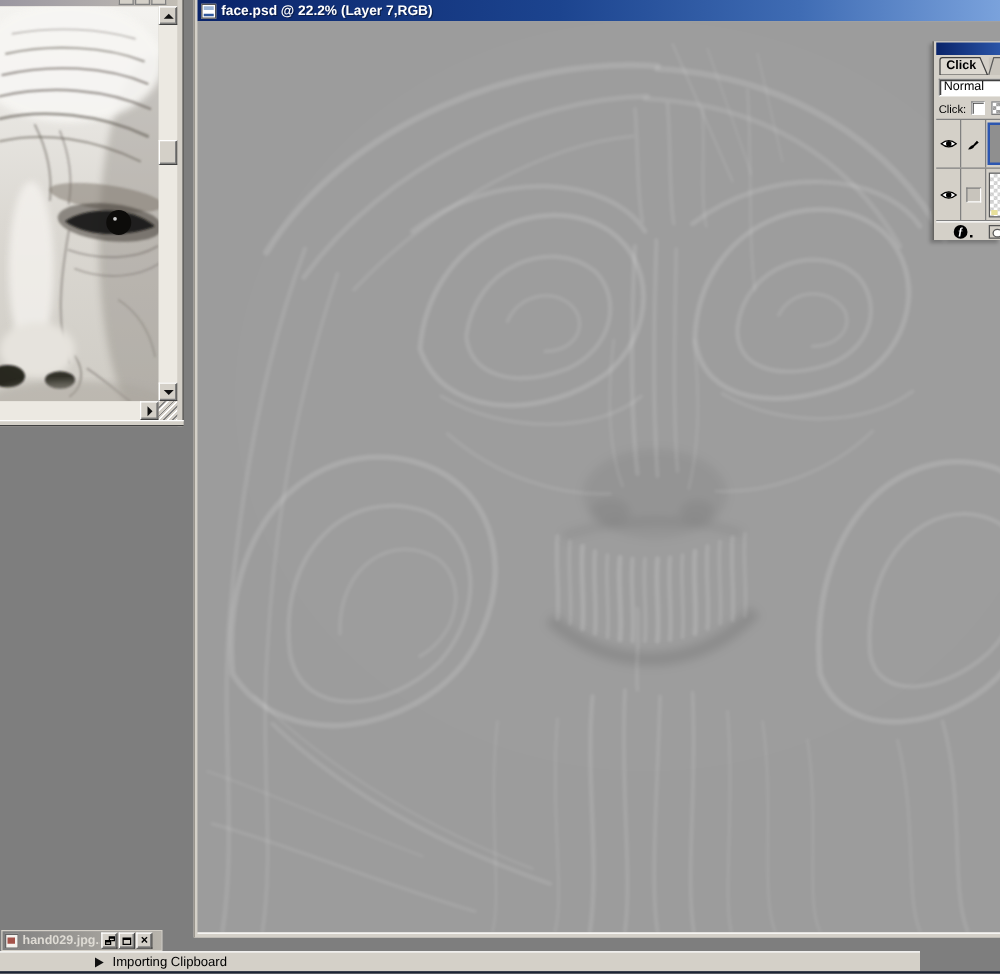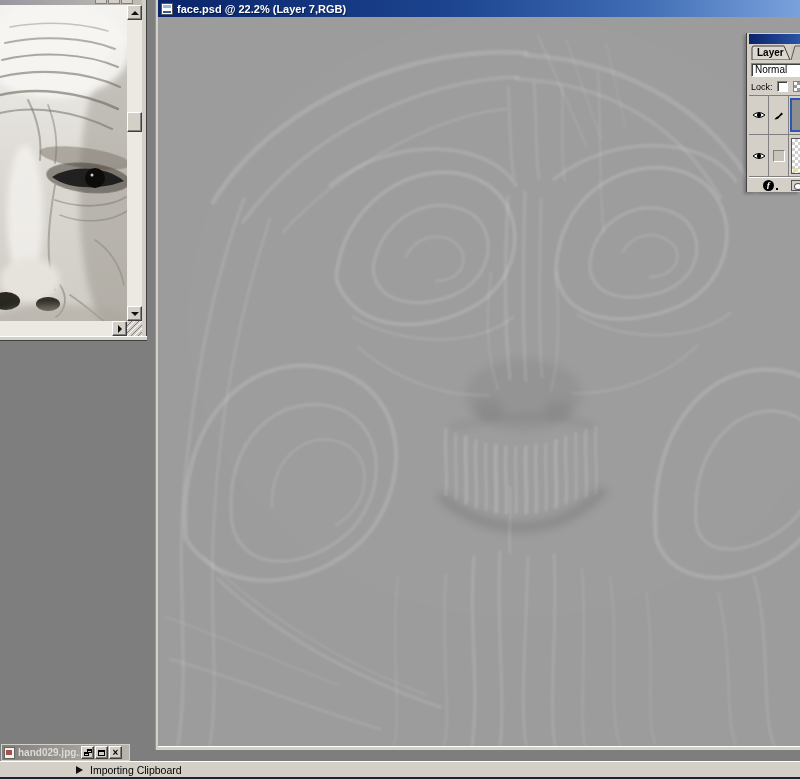--- a/index.html
+++ b/index.html
@@ -99,21 +99,21 @@
   .min-title { color:#dedbd4; font-size:10px; font-weight:bold; margin-left:3px; white-space:nowrap;
                overflow:hidden; width:62px; flex:none; }
   .min-btn { width:13px; height:13px; margin-left:1px; flex:none; position:relative;
              display:flex; align-items:center; justify-content:center; font-size:10px; font-weight:bold; color:#000; }
   .glyph-max { width:7px; height:6px; border:1px solid #000; border-top-width:2px; }
   .glyph-restore { position:relative; width:8px; height:7px; }
   .glyph-restore .b1 { position:absolute; right:0; top:0; width:5px; height:4px; border:1px solid #000; border-top-width:2px; }
   .glyph-restore .b2 { position:absolute; left:0; bottom:0; width:5px; height:4px; border:1px solid #000; border-top-width:2px; background:#d4d0c8; }
 
   
-  .statusbar { position:absolute; left:0; top:761px; width:800px; height:16px; background:#d4d0c8;
+  .statusbar { position:absolute; left:0; top:761px; width:736px; height:16px; background:#d4d0c8;
                border-top:1px solid #fff; font-size:10.5px; color:#000; }
   .statusbar .sep { position:absolute; top:2px; height:11px; }
   .status-tri { position:absolute; left:76px; top:4px; width:0; height:0;
                 border-top:4px solid transparent; border-bottom:4px solid transparent; border-left:7px solid #111; }
   .status-text { position:absolute; left:90px; top:2px; line-height:12px; white-space:nowrap; }
   .hint-text { position:absolute; left:171px; top:2px; line-height:12px; white-space:nowrap; }
   .bottom-strip { position:absolute; left:0; top:777px; width:800px; height:2px; background:#1b2334; }
 </style>
 </head>
 <body>
@@ -307,25 +307,25 @@
   </div>
 
   <div class="palette">
     <div class="palette-titlebar"></div>
     <div class="palette-tabs">
       <svg width="52" height="16" viewBox="0 0 52 16">
         <rect x="42" y="2" width="10" height="14" fill="#c9c5bd"></rect>
         <path d="M42,16 L46,2 L52,2" fill="none" stroke="#5a5a5a" stroke-width="1"></path>
         <path d="M3,16 L3,4 Q3,2 5,2 L35,2 L41,16 Z" fill="#ddd9d1" stroke="#404040" stroke-width="1"></path>
       </svg>
-      <span class="palette-tab-label">Layer</span>
+      <span class="palette-tab-label">Click</span>
     </div>
     <div class="blend-select">Normal</div>
     <div class="lock-row">
-      <span class="lock-label">Lock:</span>
+      <span class="lock-label">Click:</span>
       <span class="lock-cb"></span>
       <span class="lock-icon"></span>
     </div>
 
     <div class="layer-list">
 
       <div class="layer-row" style="height:39px;">
         <div class="cell" style="left:0; width:20px;">
           <svg width="14" height="10" viewBox="0 0 14 10">
             <path d="M1,5 Q7,0 13,5 Q7,10 1,5 Z" fill="#fff" stroke="#000" stroke-width="1"></path>

